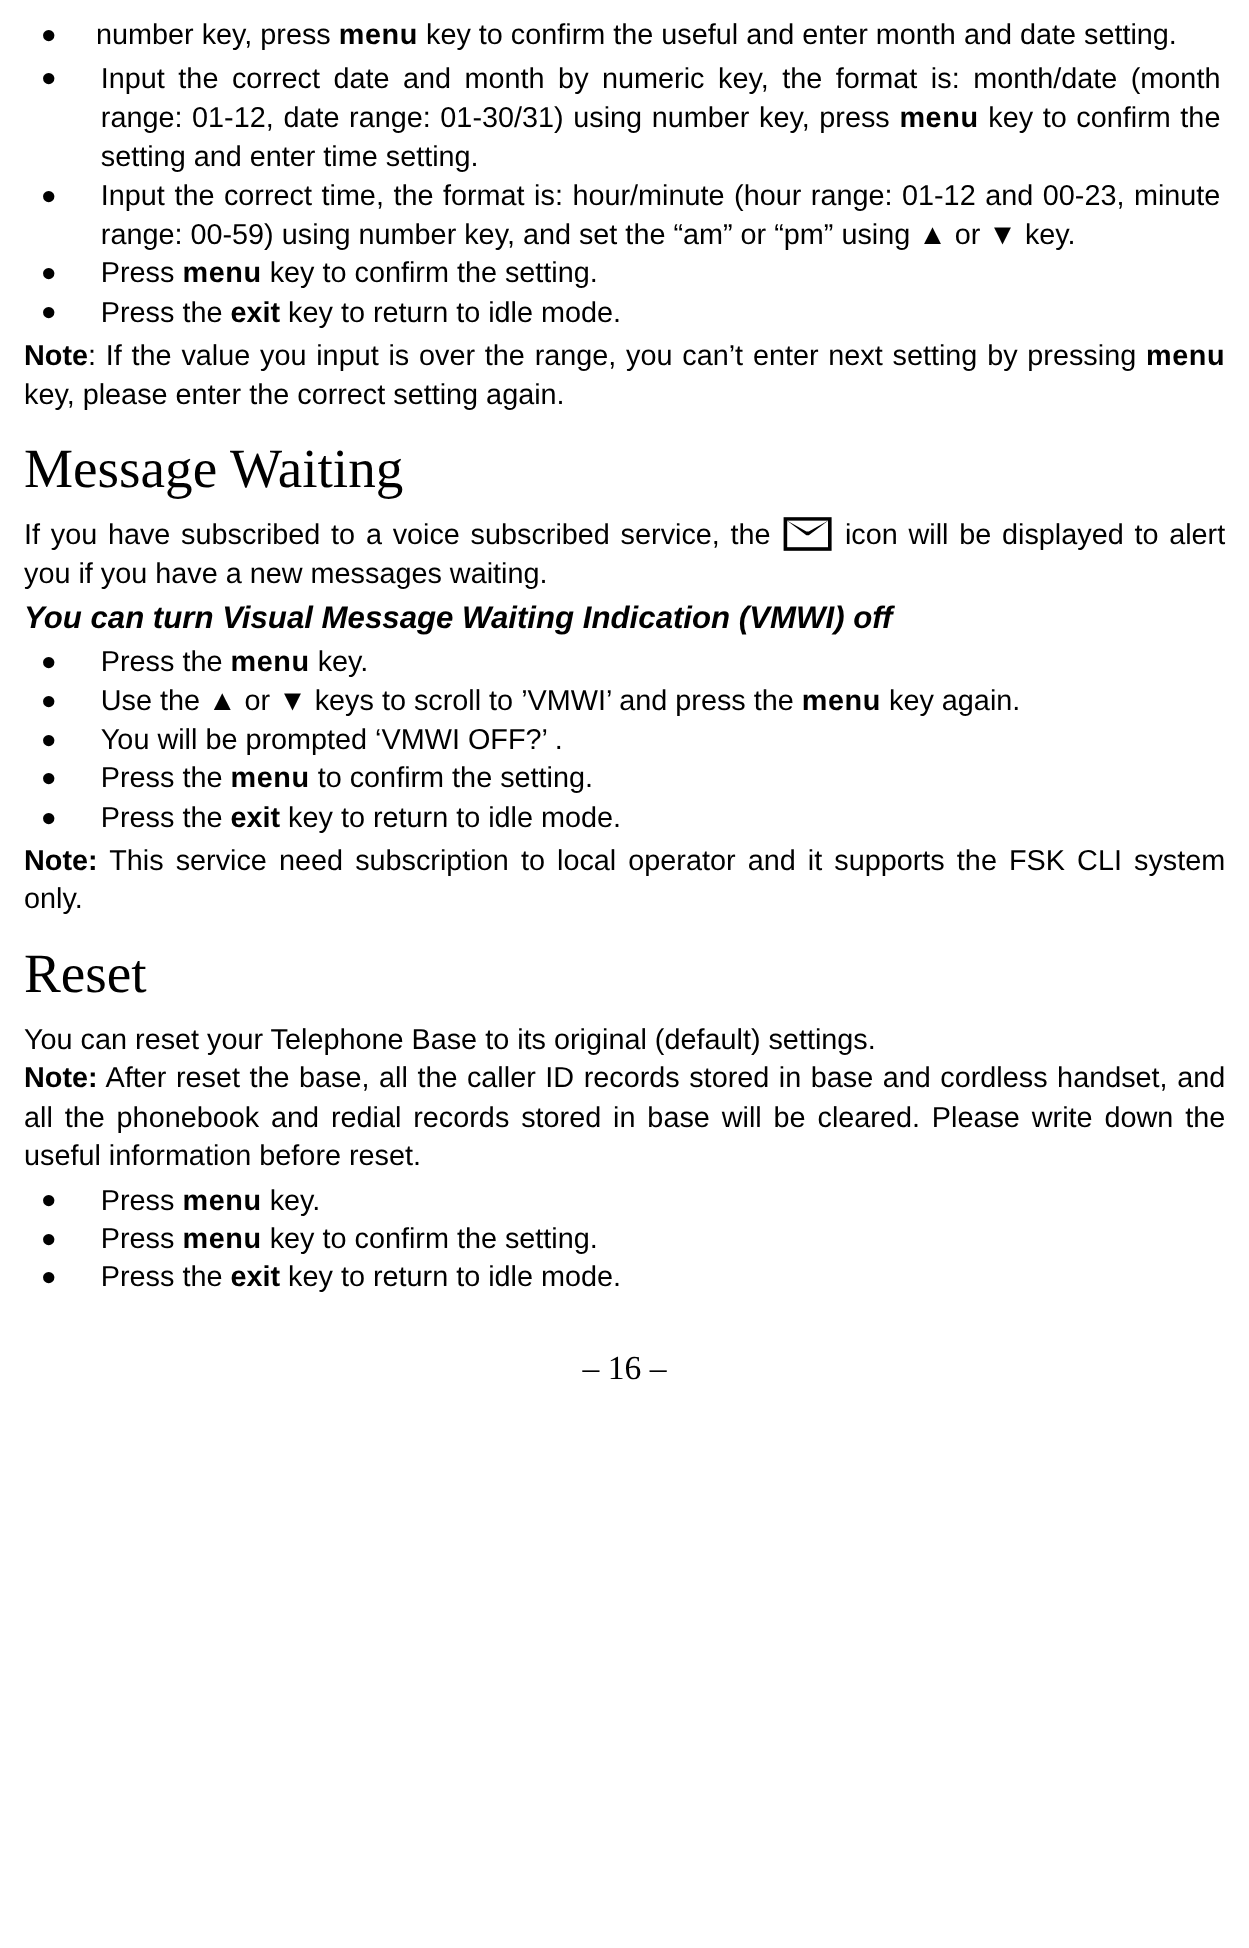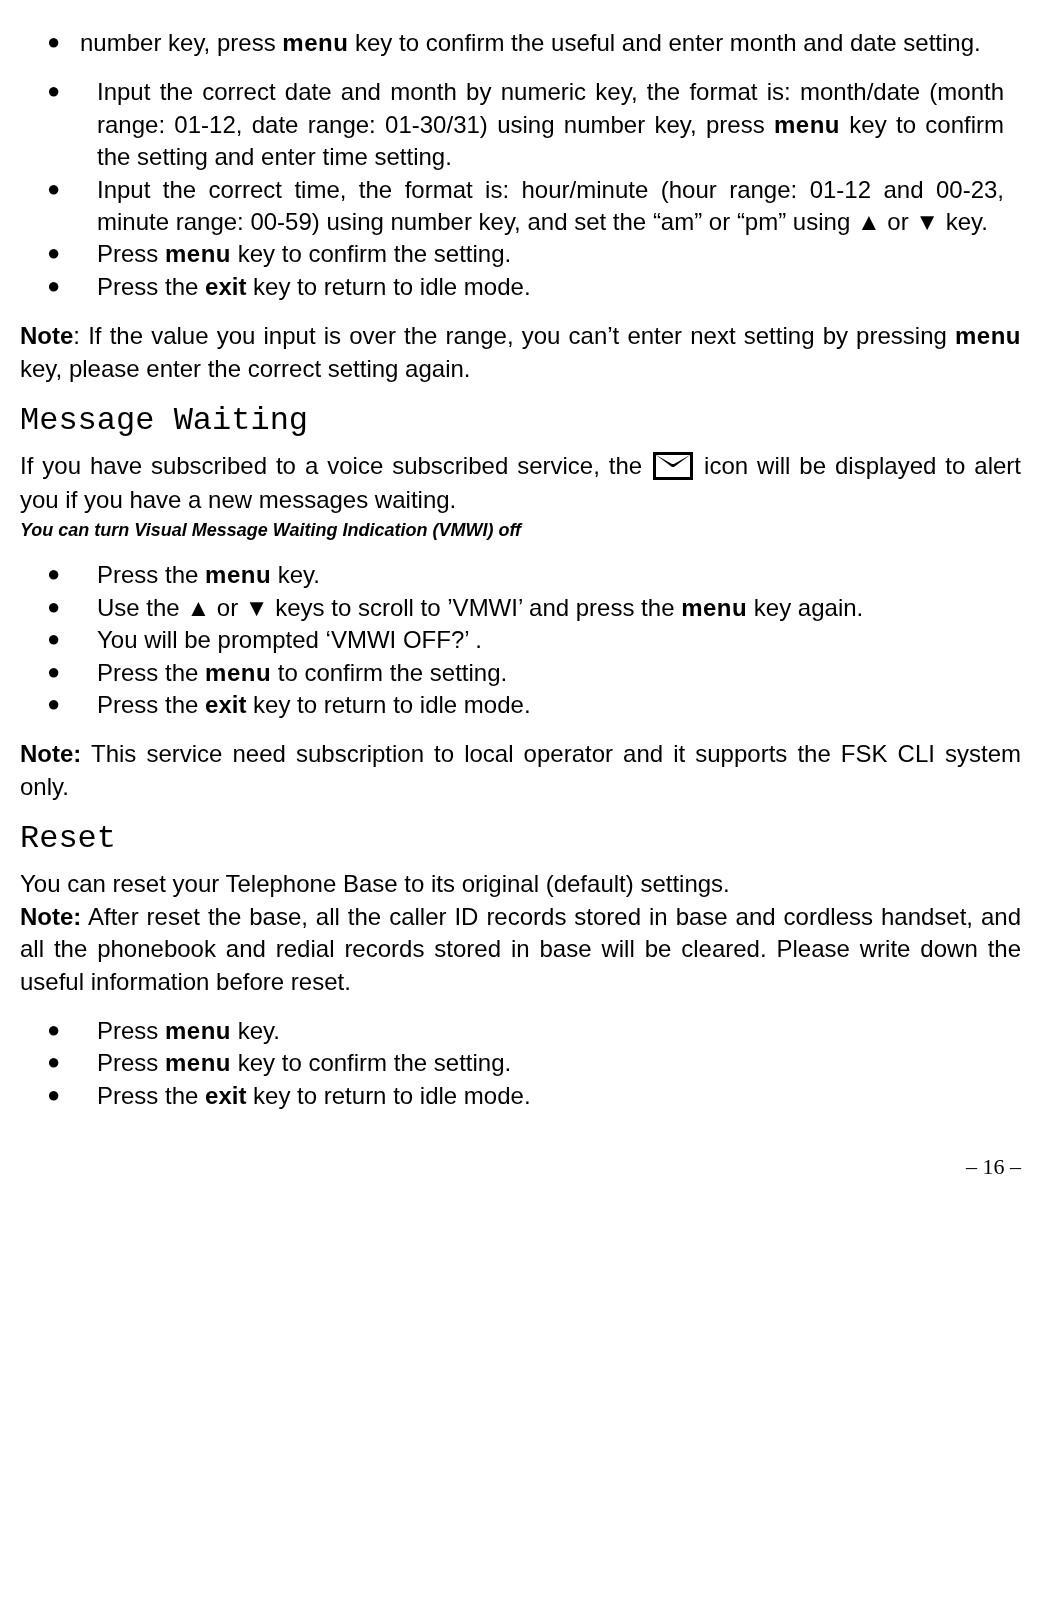--- a/index.html
+++ b/index.html
@@ -12,21 +12,21 @@
     padding: 10px 20px 30px 20px;
     width: 1041px;
     box-sizing: border-box;
   }
   .content {
     text-align: justify;
   }
   .bullet-list {
     list-style: none;
     padding: 0;
-    margin: 17px;
+    margin: 4px;
   }
   .bullet-list li {
     position: relative;
     padding-left: 60px;
     margin: 0;
   }
   .bullet-list li::before {
     content: "●";
     position: absolute;
     left: 10px;
@@ -39,30 +39,30 @@
     letter-spacing: 0.5px;
   }
   .bold {
     font-weight: bold;
   }
   .note-label {
     font-weight: bold;
     margin-top: 26px;
   }
   h2.section-heading {
-    font-family: Liberation Mono, monospace;
-    font-size: 32px;
+    font-family: Liberation Serif, serif;
+    font-size: 46px;
     font-weight: normal;
     margin: 14px 0 8px 0;
   }
   .subheading {
     font-family: Verdana, Geneva, sans-serif;
     font-weight: bold;
     font-style: italic;
-    font-size: 18px;
+    font-size: 26px;
     margin: 2px 0;
   }
   .mail-icon {
     display: inline-block;
     vertical-align: middle;
     width: 40px;
     height: 28px;
     border: 3.5px solid #000;
     position: relative;
     box-sizing: border-box;
@@ -80,23 +80,23 @@
   .mail-icon::after {
     content: "";
     position: absolute;
     top: 0; left: 0; right: 0;
     height: 0;
     border-left: 16px solid transparent;
     border-right: 16px solid transparent;
     border-top: 9px solid #fff;
   }
   .page-number {
-    text-align: right;
+    text-align: center;
     font-family: "Times New Roman", Times, serif;
-    font-size: 22px;
+    font-size: 28px;
     margin-top: 40px;
   }
   p {
     margin: 0;
   }
 </style>
 </head>
 <body>
 
 <div class="content">

